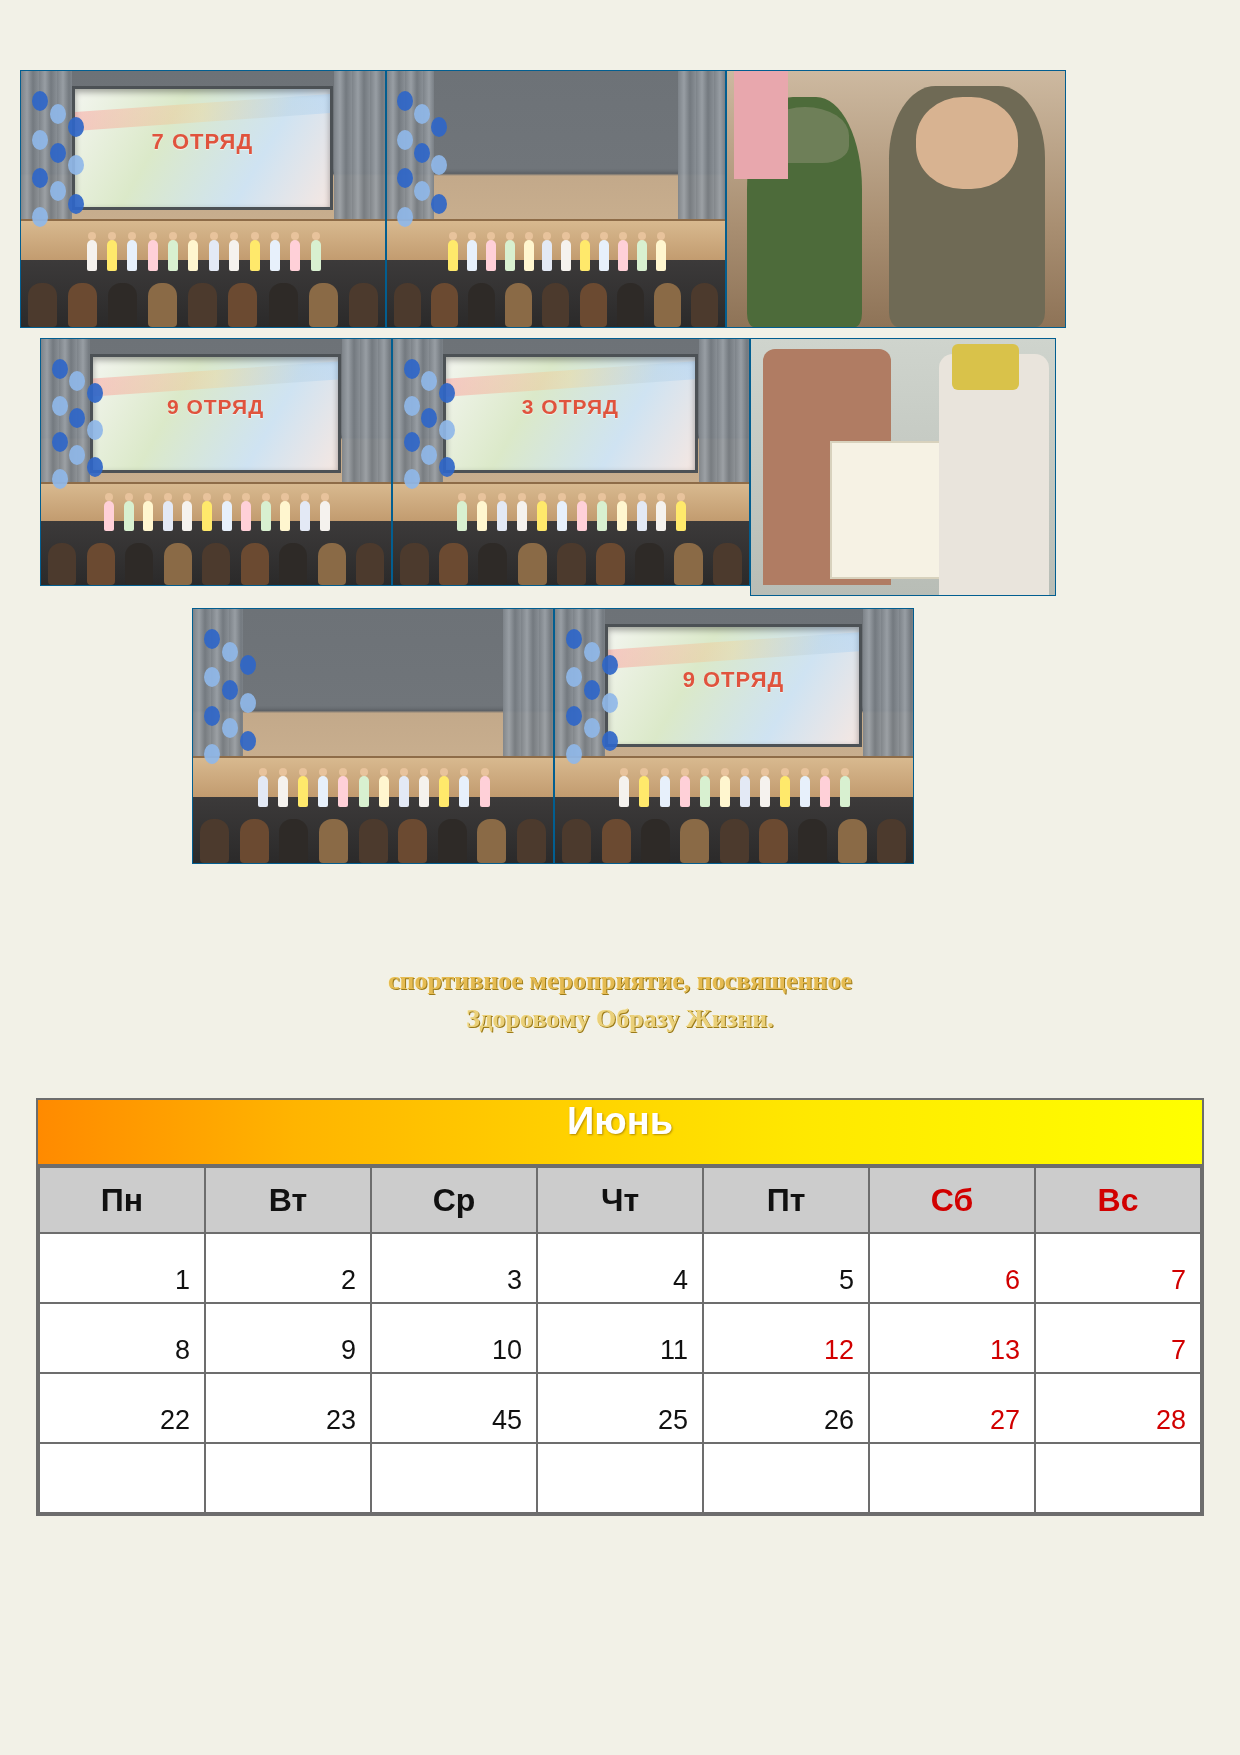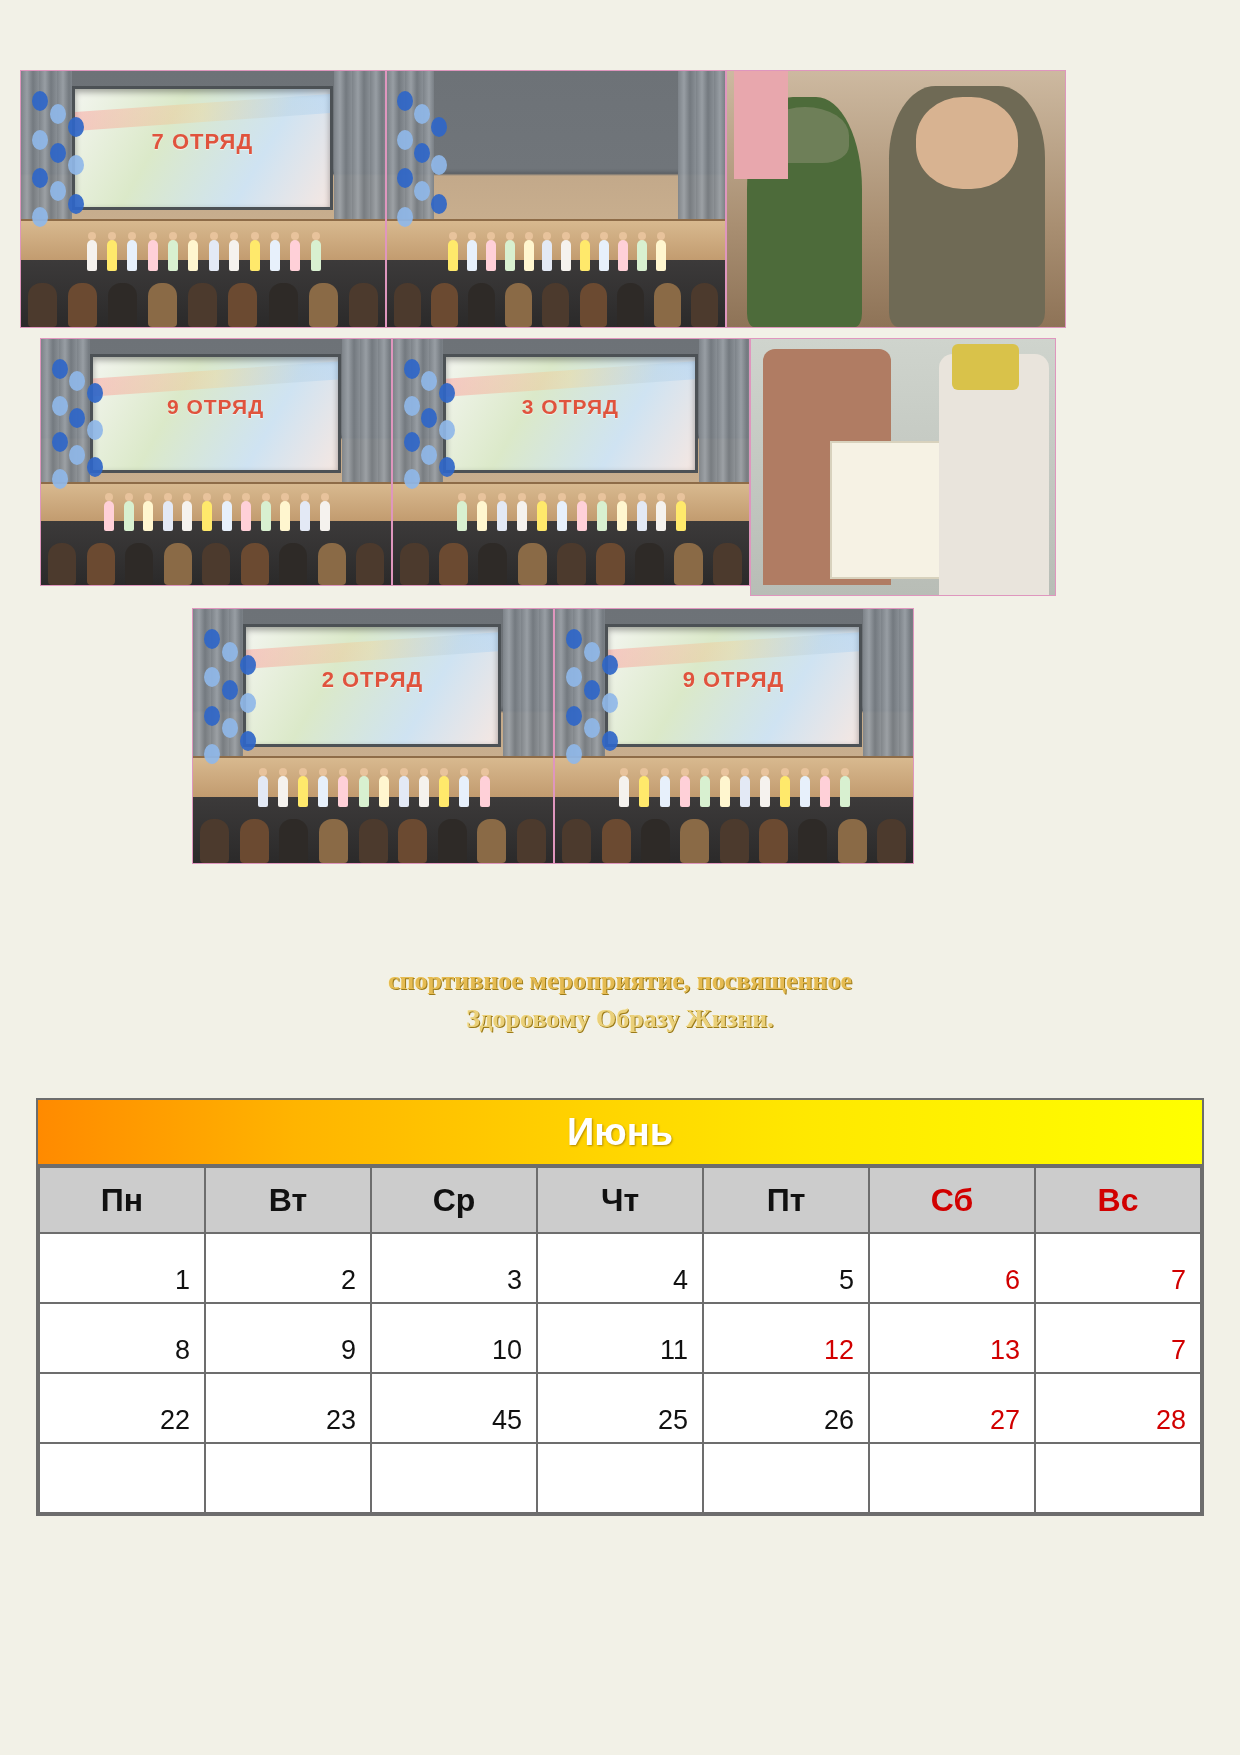--- a/index.html
+++ b/index.html
@@ -20,21 +20,21 @@
   .collage {
     position: absolute;
     left: 0;
     top: 0;
     width: 1240px;
     height: 880px;
   }
   .photo {
     position: absolute;
     overflow: hidden;
-    background: #f9a8d4;
+    background: #0369a1;
     border: 1px solid rgba(0,0,0,0.10);
     box-sizing: border-box;
   }
   .ph-inner {
     position: absolute;
     inset: 0;
   }
 
   
   .stage-bg {
@@ -168,21 +168,20 @@
     width: 1168px;
     border: 2px solid #6d6d6d;
     box-sizing: border-box;
     background: #fff;
   }
   .cal-month {
     height: 64px;
     background: linear-gradient(90deg, #ff8a00 0%, #ffb400 22%, #ffd400 48%, #ffe800 66%, #ffff00 100%);
     border-bottom: 2px solid #6d6d6d;
     display: flex;
-    align-items: center;
     justify-content: center;
   }
   .cal-month span {
     font-size: 38px;
     font-weight: bold;
     color: #ffffff;
     text-shadow: 1px 1px 2px rgba(120,80,0,.55);
   }
   table.cal {
     border-collapse: collapse;
@@ -401,23 +400,20 @@
         <div style="position:absolute;left:26%;top:40%;width:46%;height:52%;background:#f6f2e4;border:2px solid #d8d2bd"></div>
         <div style="position:absolute;left:62%;top:6%;width:36%;height:94%;background:#e9e4dc;border-radius:14px 14px 0 0"></div>
         <div style="position:absolute;left:66%;top:2%;width:22%;height:18%;background:#d9c24a;border-radius:6px"></div>
       </div>
     </div>
     <div class="photo" style="left: 192px; top: 608px; width: 362px; height: 256px;">
       <div class="ph-inner">
         <div class="stage-bg"></div>
         <div class="curtain-l"></div>
         <div class="curtain-r"></div>
-        <div class="screen">
-          <div class="screen-label" style="font-size:22px">2 ОТРЯД</div>
-        </div>
         <div class="stage-floor"></div>
         <div class="audience"></div>
         <div class="balloon" style="left: 3%; top: 8%; background: rgb(47, 102, 200);"></div>
         <div class="balloon" style="left: 8%; top: 13%; background: rgb(143, 183, 232);"></div>
         <div class="balloon" style="left: 13%; top: 18%; background: rgb(47, 102, 200);"></div>
         <div class="balloon" style="left: 3%; top: 23%; background: rgb(143, 183, 232);"></div>
         <div class="balloon" style="left: 8%; top: 28%; background: rgb(47, 102, 200);"></div>
         <div class="balloon" style="left: 13%; top: 33%; background: rgb(143, 183, 232);"></div>
         <div class="balloon" style="left: 3%; top: 38%; background: rgb(47, 102, 200);"></div>
         <div class="balloon" style="left: 8%; top: 43%; background: rgb(143, 183, 232);"></div>

